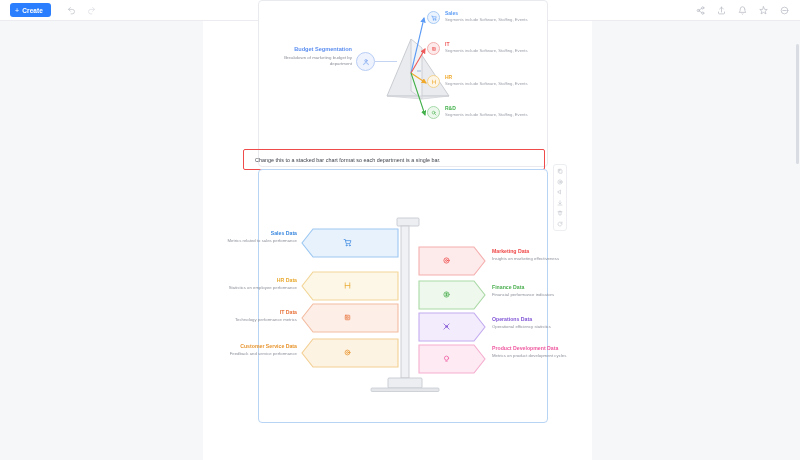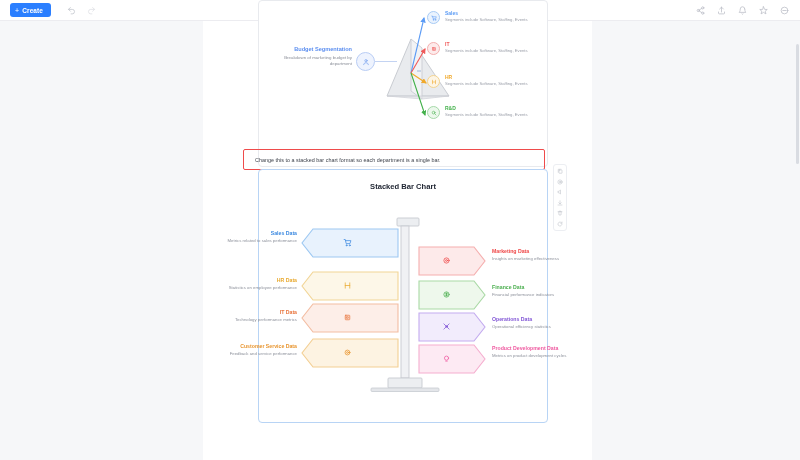--- a/index.html
+++ b/index.html
@@ -289,21 +289,20 @@
 
       </div>
     </div>
 
     <div class="prompt-wrap">
       <div class="prompt-text">Change this to a stacked bar chart format so each department is a single bar.</div>
       <div class="prompt-hl"></div>
     </div>
 
     <div class="card-chart">
-      <div class="chart-title">Stacked Bar Chart</div>
 
       <svg class="post" width="290" height="254">
         <rect x="138" y="48" width="22" height="8" rx="1" fill="#eceef1" stroke="#c7cad0" stroke-width="0.9"></rect>
         <rect x="142" y="56" width="8" height="152" fill="#f0f1f4" stroke="#c7cad0" stroke-width="0.9"></rect>
         <rect x="129" y="208" width="34" height="10" rx="1" fill="#eceef1" stroke="#c7cad0" stroke-width="0.9"></rect>
         <rect x="112" y="218" width="68" height="3.5" rx="1" fill="#e4e6ea" stroke="#c7cad0" stroke-width="0.8"></rect>
       </svg>
 
       <div class="sign sign-l" style="left:42px; top:58px; width:98px;">
         <svg class="shape" viewBox="0 0 98 30" preserveAspectRatio="none">

